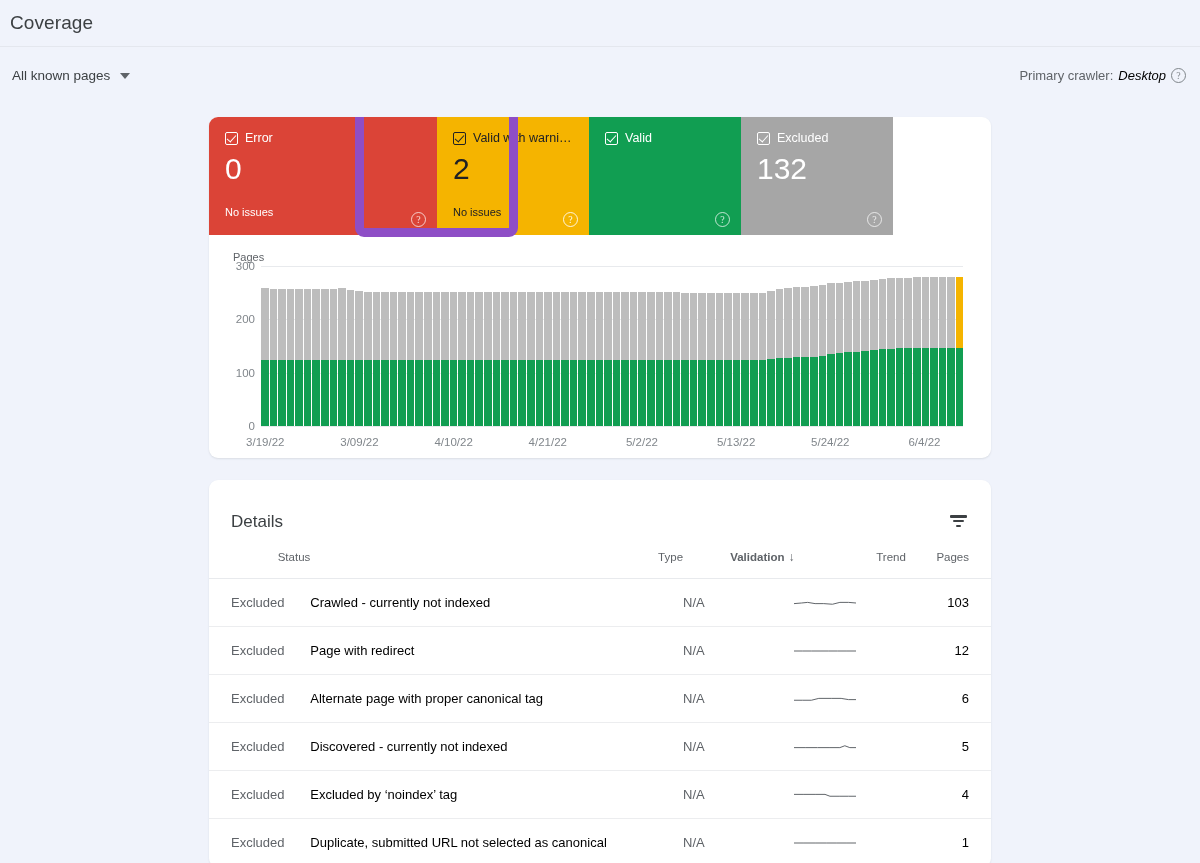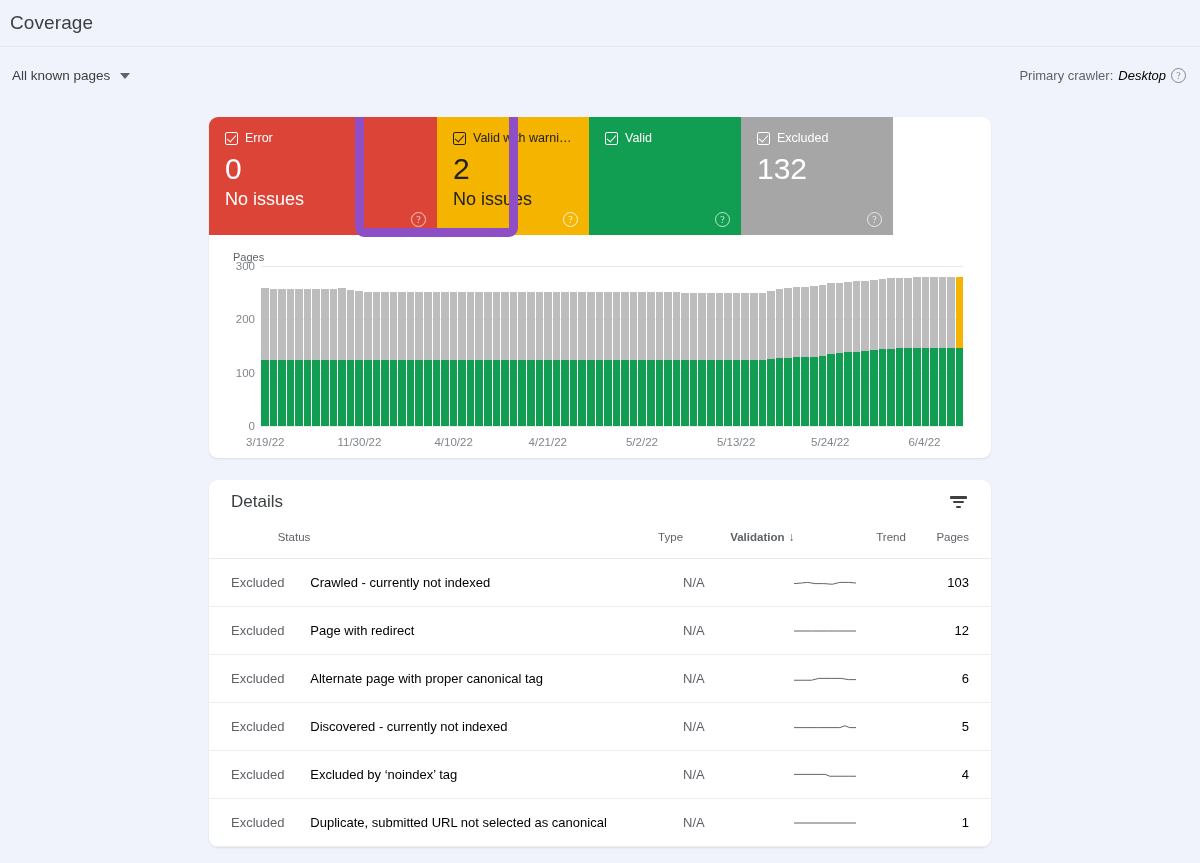--- a/index.html
+++ b/index.html
@@ -95,21 +95,21 @@
     border: solid currentColor;
     border-width: 0 1.6px 1.6px 0;
     transform: rotate(42deg);
   }
   .sc-label {
     font-size: 12.5px; white-space: nowrap;
     overflow: hidden; text-overflow: ellipsis;
     max-width: 118px;
   }
   .sc-count { font-size: 30px; font-weight: 400; margin-top: 5px; line-height: 38px; }
-  .sc-sub { font-size: 18px; margin-top: 1px; }
+  .sc-sub { font-size: 11px; margin-top: 18px; }
   .sc-help {
     position: absolute; right: 11px; bottom: 8px;
     width: 15px; height: 15px; border-radius: 50%;
     border: 1.2px solid rgba(255,255,255,.72);
     color: rgba(255,255,255,.82);
     font-size: 10px; line-height: 13px; text-align: center;
     font-family: "Liberation Serif", serif;
   }
   .sc-warning .sc-help { border-color: rgba(255,255,255,.85); color: rgba(255,255,255,.95); }
 
@@ -177,22 +177,22 @@
 
   
   .details-panel {
     width: 782px; margin: 22px auto 0 auto;
     background: #ffffff;
     border-radius: 9px;
     box-shadow: 0 1px 2px rgba(60,64,67,.12);
     overflow: hidden;
   }
   .details-head {
-    display: flex; align-items: center;
-    padding: 12px 22px 12px 22px;
+    display: flex; 
+    padding: 32px 22px 12px 22px;
   }
   .details-title { font-size: 17px; color: #3c4043; font-weight: 400; }
   .filter-icon {
     margin-left: auto; width: 22px; height: 18px;
     display: flex; flex-direction: column; align-items: center;
     justify-content: center; gap: 2.5px; cursor: pointer;
   }
   .filter-icon i { display: block; background: #3c4043; border-radius: 1px; }
   .filter-icon i:nth-child(1) { width: 17px; height: 2.4px; }
   .filter-icon i:nth-child(2) { width: 11px; height: 2.2px; }
@@ -629,21 +629,21 @@
               </div>
               <div class="bar" title="6/8/22">
                 <div class="seg seg-amber" style="height: 44%;"></div>
                 <div class="seg seg-green" style="height: 49%;"></div>
               </div>
             </div>
         </div>
       </div>
       <div class="x-axis" id="x-axis">
           <div class="x-tick" style="left: 0.609756%;">3/19/22</div>
-          <div class="x-tick" style="left: 14.0244%;">11/30/22</div>
+          <div class="x-tick" style="left: 14.0244%;">3/09/22</div>
           <div class="x-tick" style="left: 27.439%;">4/10/22</div>
           <div class="x-tick" style="left: 40.8537%;">4/21/22</div>
           <div class="x-tick" style="left: 54.2683%;">5/2/22</div>
           <div class="x-tick" style="left: 67.6829%;">5/13/22</div>
           <div class="x-tick" style="left: 81.0976%;">5/24/22</div>
           <div class="x-tick" style="left: 94.5122%;">6/4/22</div>
         </div>
     </div>
   </div>
 

